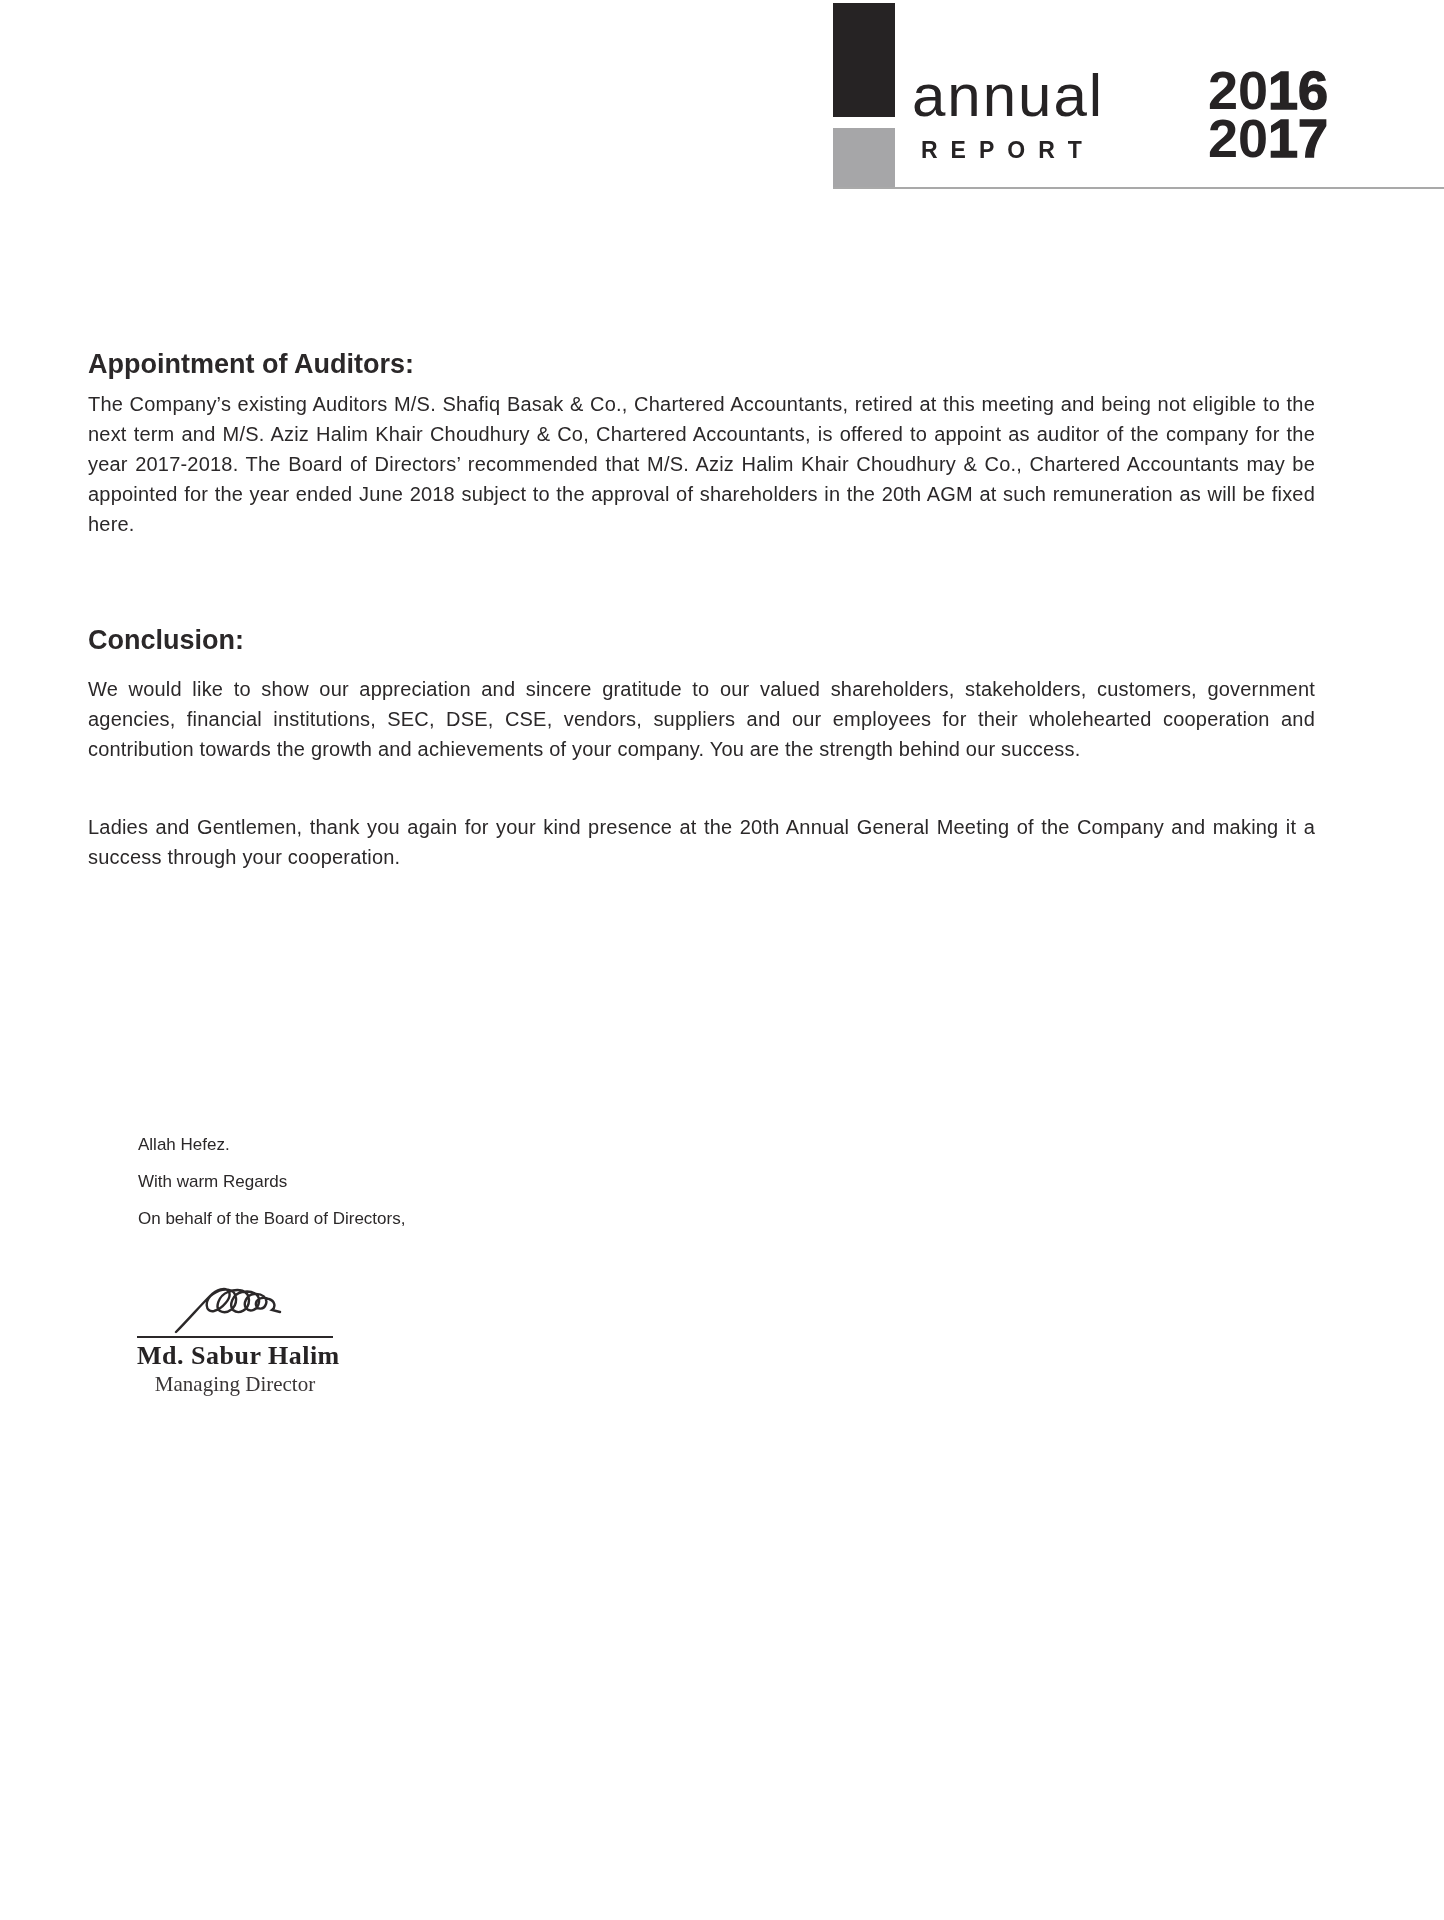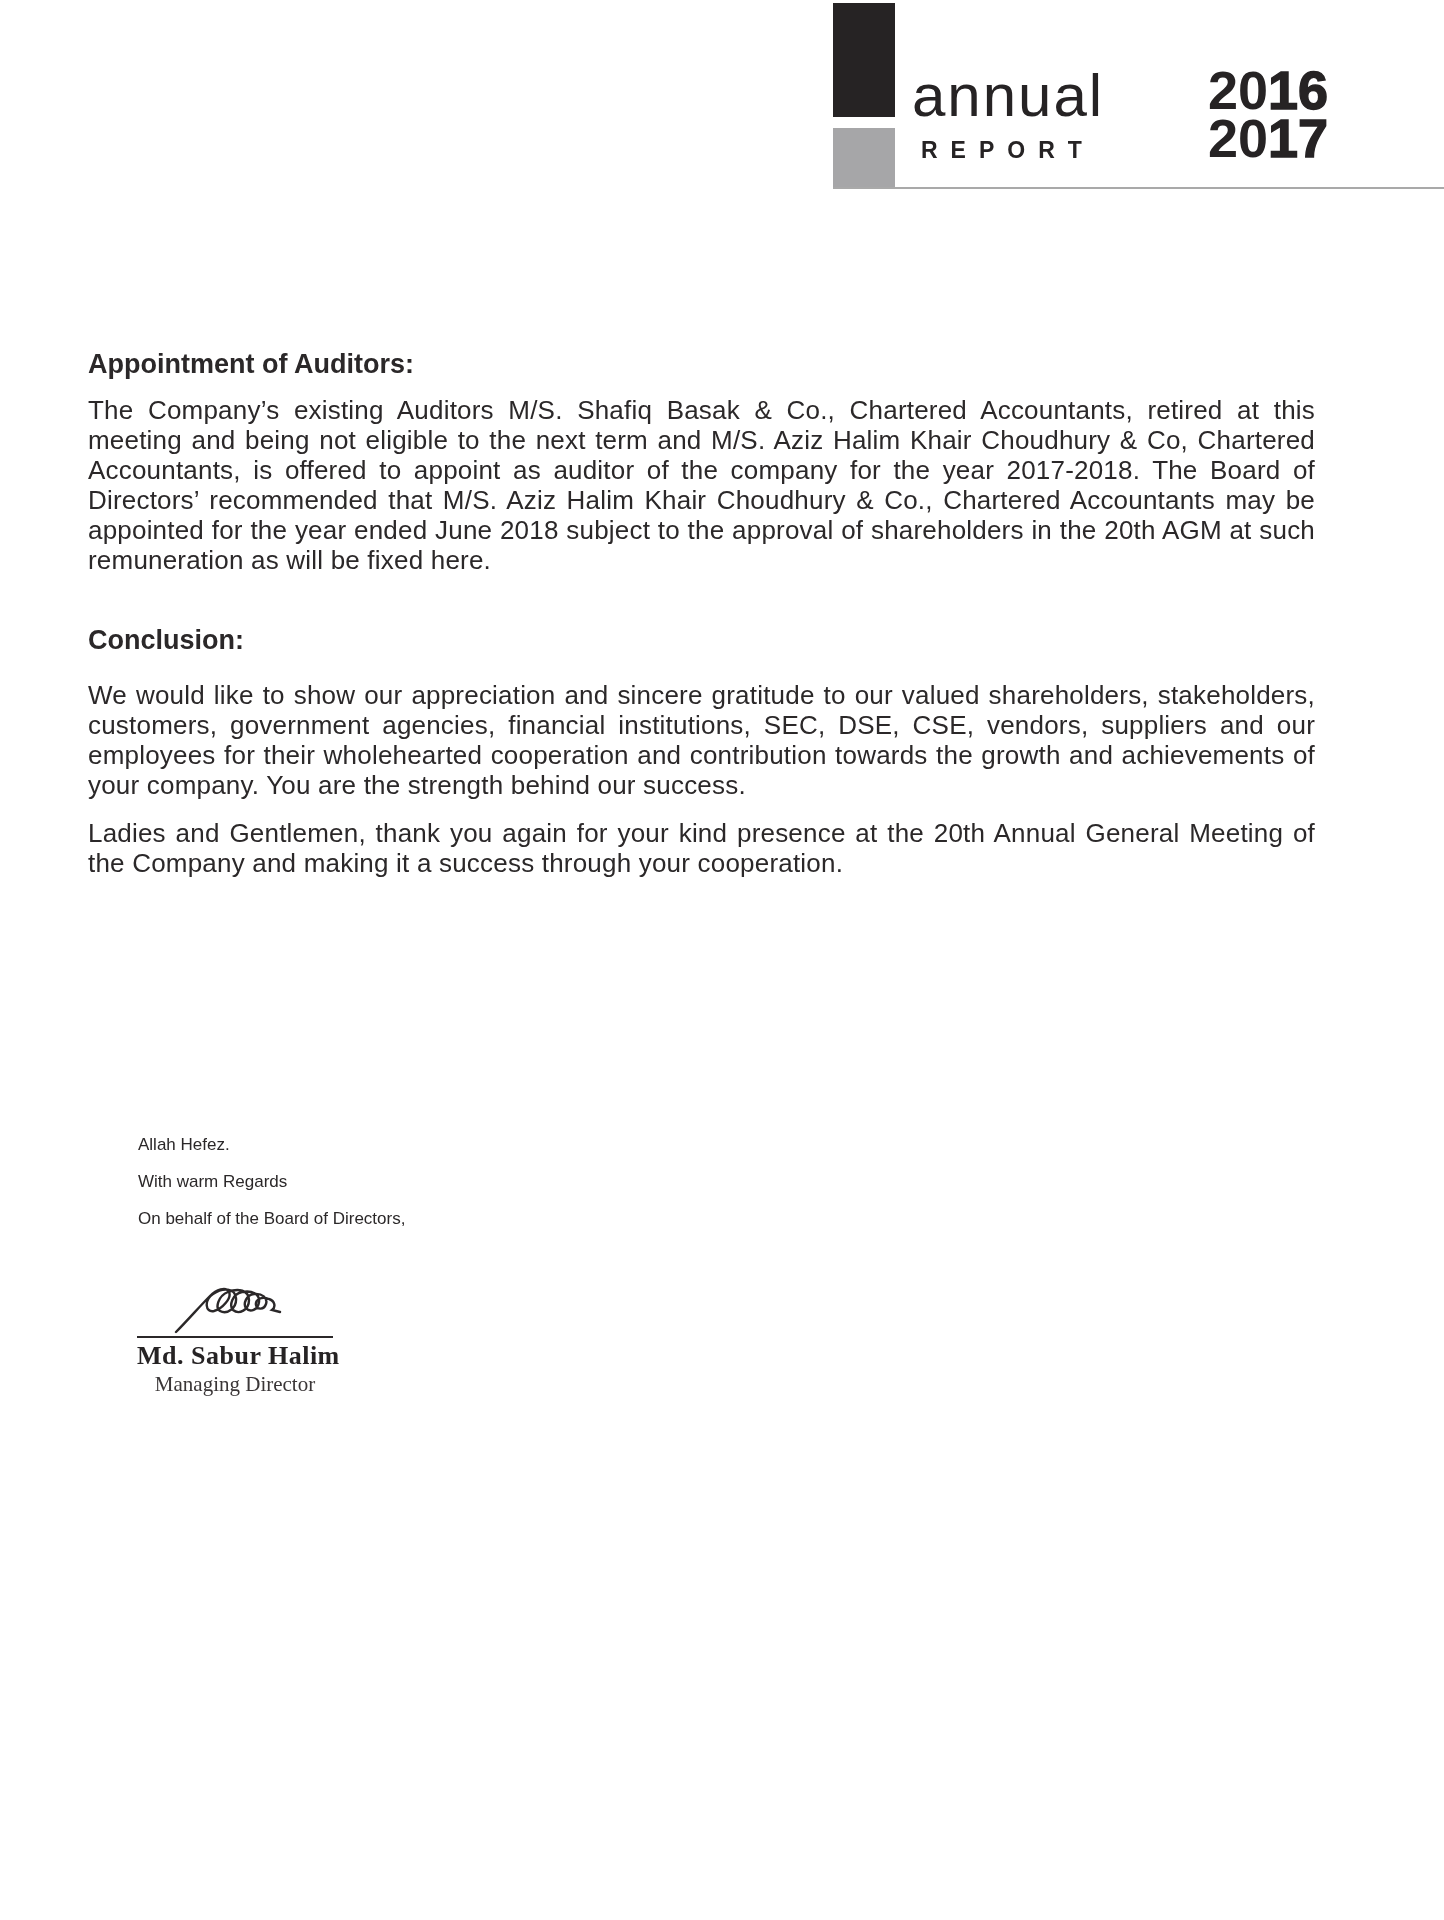--- a/index.html
+++ b/index.html
@@ -30,21 +30,21 @@
     margin-left:22px;
   }
   .yr-bold{-webkit-text-stroke:1.4px #262324;}
   
   .sec-heading{
     position:absolute;left:88px;
     font-size:27px;font-weight:700;line-height:1.1;color:#2b2829;
   }
   .body-par{
     position:absolute;left:88px;width:1227px;
-    font-size:26px;line-height:30px;letter-spacing:0.2px;
+    font-size:20px;line-height:30px;letter-spacing:0.2px;
     text-align:justify;color:#2b2829;
   }
   .body-par.last-left{text-align-last:left;}
   #heading-1{top:328px;}
   #par-1{top:369px;}
   #heading-2{top:604px;}
   #par-2{top:654px;}
   #par-3{top:792px;}
   .closing{
     position:absolute;left:138px;top:1126px;

